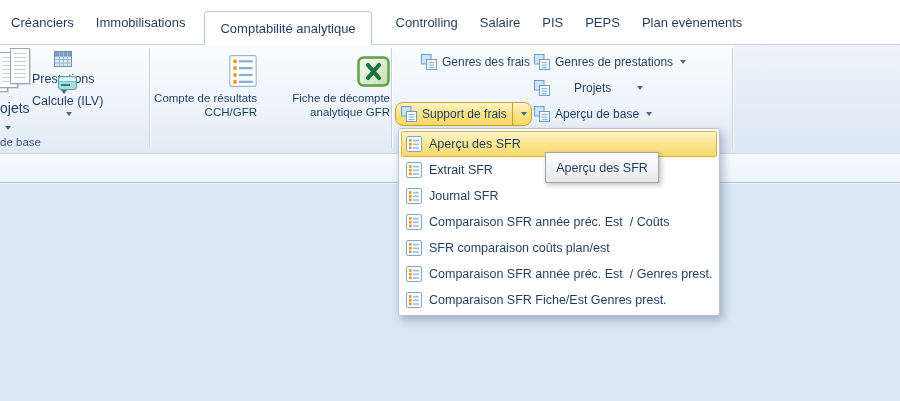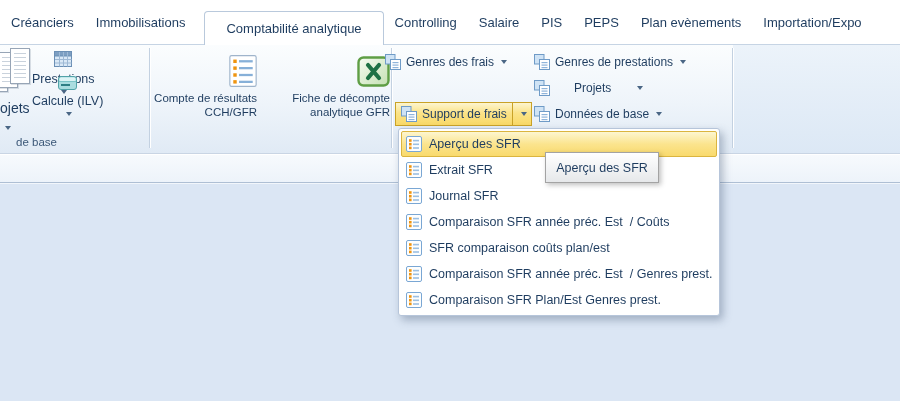--- a/index.html
+++ b/index.html
@@ -6,22 +6,22 @@
   html,body { width:900px; height:401px; overflow:hidden; background:#fff;
               font-family:"Liberation Sans", sans-serif; color:#1e3c5f; }
   .stage { position:relative; width:732px; height:401px; background:#fff; }
 
   
   .tabbar { position:absolute; left:0; top:0; width:900px; height:44px; background:#fff;
             display:flex; align-items:center; z-index:4; }
   .tab { padding:0 11px; font-size:13px; height:30px; display:flex; align-items:center;
          white-space:nowrap; cursor:default; }
   .tab.active { background:#fff; border:1px solid #b9c9dc; border-bottom:none;
-                border-radius:4px 4px 0 0; height:34px; padding:0 21px;
-                align-self:flex-end; margin:0 0 -1px 8px; position:relative; z-index:5; }
+                border-radius:4px 4px 0 0; height:34px; padding:0 15px;
+                align-self:flex-end; margin:0 13px -1px 8px; position:relative; z-index:5; }
 
   
   .ribbon { position:absolute; left:0; top:44px; width:900px; height:110px;
             background:linear-gradient(#fbfdfe, #eef4fa 55%, #e0eaf5);
             border-top:1px solid #c6d4e4; border-bottom:1px solid #c9d5e4; }
   .vsep { position:absolute; top:3px; height:100px; width:2px;
           background:linear-gradient(90deg,#c3d1e1 0 1px,#ffffff 1px 2px); }
   .ribbon-right-panel { position:absolute; left:733px; right:0; top:0; bottom:0;
           background:linear-gradient(#ecf3fa,#dce8f5); }
 
@@ -42,21 +42,21 @@
   
   .big-btn { position:absolute; top:2px; height:104px; display:flex; flex-direction:column;
              align-items:flex-end; text-align:center; cursor:default; }
   .big-btn .bicon { margin-top:4px; height:40px; display:flex; align-items:center; }
   .big-btn .l1, .big-btn .l2 { font-size:11.5px; line-height:14px; white-space:nowrap; }
 
   
   .dd-btn { position:absolute; height:22px; display:inline-flex; align-items:center; gap:5px;
             padding:0 4px; font-size:12px; white-space:nowrap; cursor:default; }
   .dd-btn.active { background:linear-gradient(#fdf5cf,#fbe388 45%,#f9d967);
-                   border:1px solid #c9a227; border-radius:0; height:24px; padding:0; }
+                   border:1px solid #c9a227; border-radius:8px; height:24px; padding:0; }
   .dd-btn.active .seg-main { display:flex; align-items:center; gap:5px; padding:0 5px;
                    height:100%; border-right:1px solid #c9a227; }
   .dd-btn.active .seg-arrow { width:13px; display:flex; align-items:center; justify-content:center; }
 
   
   .strip { position:absolute; left:0; top:155px; width:900px; height:27px;
            background:linear-gradient(#f7fafd,#edf3fa); }
   .content { position:absolute; left:0; top:182px; width:900px; height:219px;
              background:#dbe6f4; border-top:1px solid #aebfd4;
              box-shadow:inset 0 1px 0 #f2f6fb; }
@@ -86,21 +86,20 @@
 
   <div class="tabbar">
     <div class="tab">Créanciers</div>
     <div class="tab">Immobilisations</div>
     <div class="tab active">Comptabilité analytique</div>
     <div class="tab">Controlling</div>
     <div class="tab">Salaire</div>
     <div class="tab">PIS</div>
     <div class="tab">PEPS</div>
     <div class="tab">Plan evènements</div>
-    <div class="tab">Importation/Expo</div>
   </div>
 
   <div class="ribbon">
 
     <div class="ribbon-right-panel"></div>
 
     <div class="page-stack">
       <div class="page p1">
           <div class="lines"></div>
         </div>
@@ -132,21 +131,21 @@
           <rect x="1.5" y="1.5" width="16" height="3.5" rx="1.5" fill="#ddf4f5"></rect>
           <rect x="3" y="8" width="9" height="2" fill="#2e7f85"></rect>
         </svg>
       </span>
       <span>Calcule (ILV)</span>
       <span class="arr"></span>
     </div>
 
     <div class="frag" style="left:0; top:55px;">ojets</div>
     <span class="arr" style="position:absolute; left:3px; top:81px;"></span>
-    <div class="grp-label" style="left:16px; top:91px;">de base</div>
+    <div class="grp-label" style="left:0; top:91px;">de base</div>
 
     <div class="vsep" style="left:149px;"></div>
 
     <div class="big-btn" style="left:151px; width:106px;">
       <span class="bicon">
         <svg width="28" height="32" viewBox="0 0 24 28">
           <rect x="0.5" y="0.5" width="23" height="27" rx="1.5" fill="#fff" stroke="#9fb4cb"></rect>
           <rect x="3.5" y="4" width="3" height="3" fill="#ef940f"></rect>
           <rect x="3.5" y="10" width="3" height="3" fill="#ef940f"></rect>
           <rect x="3.5" y="16" width="3" height="3" fill="#ef940f"></rect>
@@ -173,21 +172,21 @@
           <rect x="1.5" y="1.5" width="30" height="28" rx="5" fill="url(#xg)" stroke="#5f9e45" stroke-width="2.4"></rect>
           <path d="M11 9 L22 22 M22 9 L11 22" stroke="#1e7145" stroke-width="4.2" stroke-linecap="round"></path>
         </svg>
       </span>
       <span class="l1">Fiche de décompte</span>
       <span class="l2">analytique GFR</span>
     </div>
 
     <div class="vsep" style="left:391px;"></div>
 
-    <div class="dd-btn" style="left:381px; top:6px;">
+    <div class="dd-btn" style="left:417px; top:6px;">
       <span>
         <svg width="16" height="16" viewBox="0 0 16 16">
           <rect x="0.5" y="0.5" width="9.5" height="9.5" fill="#cfe3f5" stroke="#6f9bc7"></rect>
           <rect x="5.5" y="5.5" width="10" height="10" fill="#fff" stroke="#6f9bc7"></rect>
           <rect x="7.5" y="8" width="6" height="1.2" fill="#8fb4da"></rect>
           <rect x="7.5" y="10.5" width="6" height="1.2" fill="#8fb4da"></rect>
           <rect x="7.5" y="13" width="6" height="1.2" fill="#8fb4da"></rect>
         </svg>
       </span>
       <span>Genres des frais</span>
@@ -244,21 +243,21 @@
     <div class="dd-btn" style="left:530px; top:58px;">
       <span>
         <svg width="16" height="16" viewBox="0 0 16 16">
           <rect x="0.5" y="0.5" width="9.5" height="9.5" fill="#cfe3f5" stroke="#6f9bc7"></rect>
           <rect x="5.5" y="5.5" width="10" height="10" fill="#fff" stroke="#6f9bc7"></rect>
           <rect x="7.5" y="8" width="6" height="1.2" fill="#8fb4da"></rect>
           <rect x="7.5" y="10.5" width="6" height="1.2" fill="#8fb4da"></rect>
           <rect x="7.5" y="13" width="6" height="1.2" fill="#8fb4da"></rect>
         </svg>
       </span>
-      <span>Données de base</span>
+      <span>Aperçu de base</span>
       <span class="arr"></span>
     </div>
 
     <div class="vsep" style="left:732px;"></div>
   </div>
 
   <div class="strip"></div>
 
   <div class="content"></div>
 
@@ -352,21 +351,21 @@
         <svg width="16" height="16" viewBox="0 0 16 16">
           <rect x="0.5" y="0.5" width="15" height="15" rx="1.5" fill="#fdfefe" stroke="#7aa7d4"></rect>
           <rect x="3" y="3.2" width="2.6" height="2.6" fill="#ef940f"></rect>
           <rect x="3" y="6.9" width="2.6" height="2.6" fill="#ef940f"></rect>
           <rect x="3" y="10.6" width="2.6" height="2.6" fill="#ef940f"></rect>
           <rect x="7" y="3.8" width="6" height="1.6" fill="#9cbfe2"></rect>
           <rect x="7" y="7.5" width="6" height="1.6" fill="#9cbfe2"></rect>
           <rect x="7" y="11.2" width="6" height="1.6" fill="#9cbfe2"></rect>
         </svg>
       </span>
-      <span class="lbl">Comparaison SFR Plan/Est Genres prest.</span>
+      <span class="lbl">Comparaison SFR Fiche/Est Genres prest.</span>
     </div>
   </div>
 
   <div class="tooltip">
     <span>Aperçu des SFR</span>
   </div>
 
 </div>
 
 </body></html>

